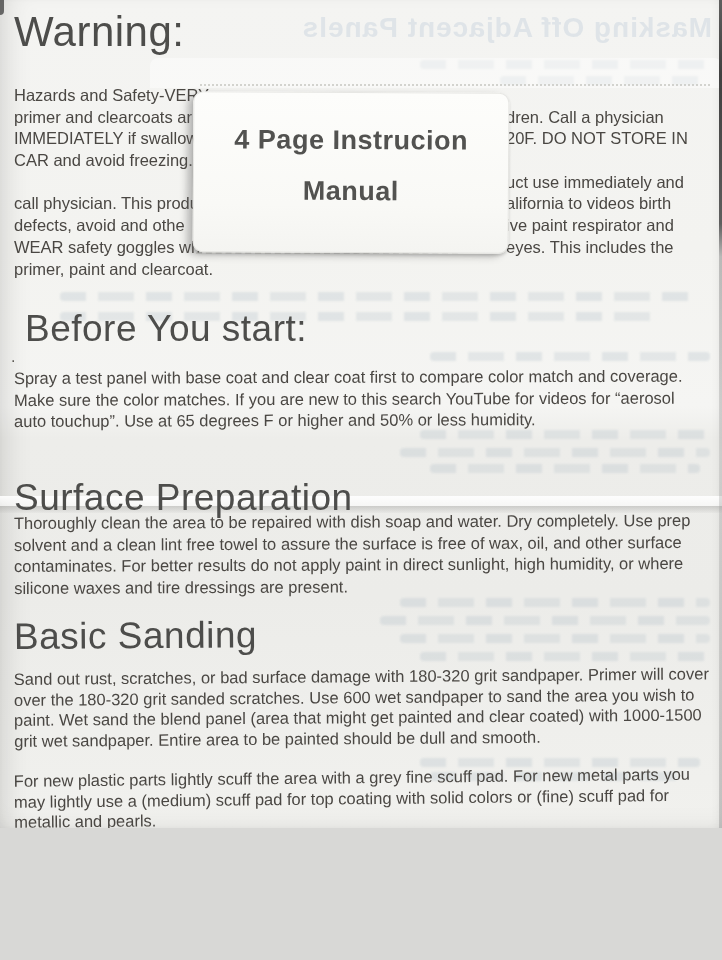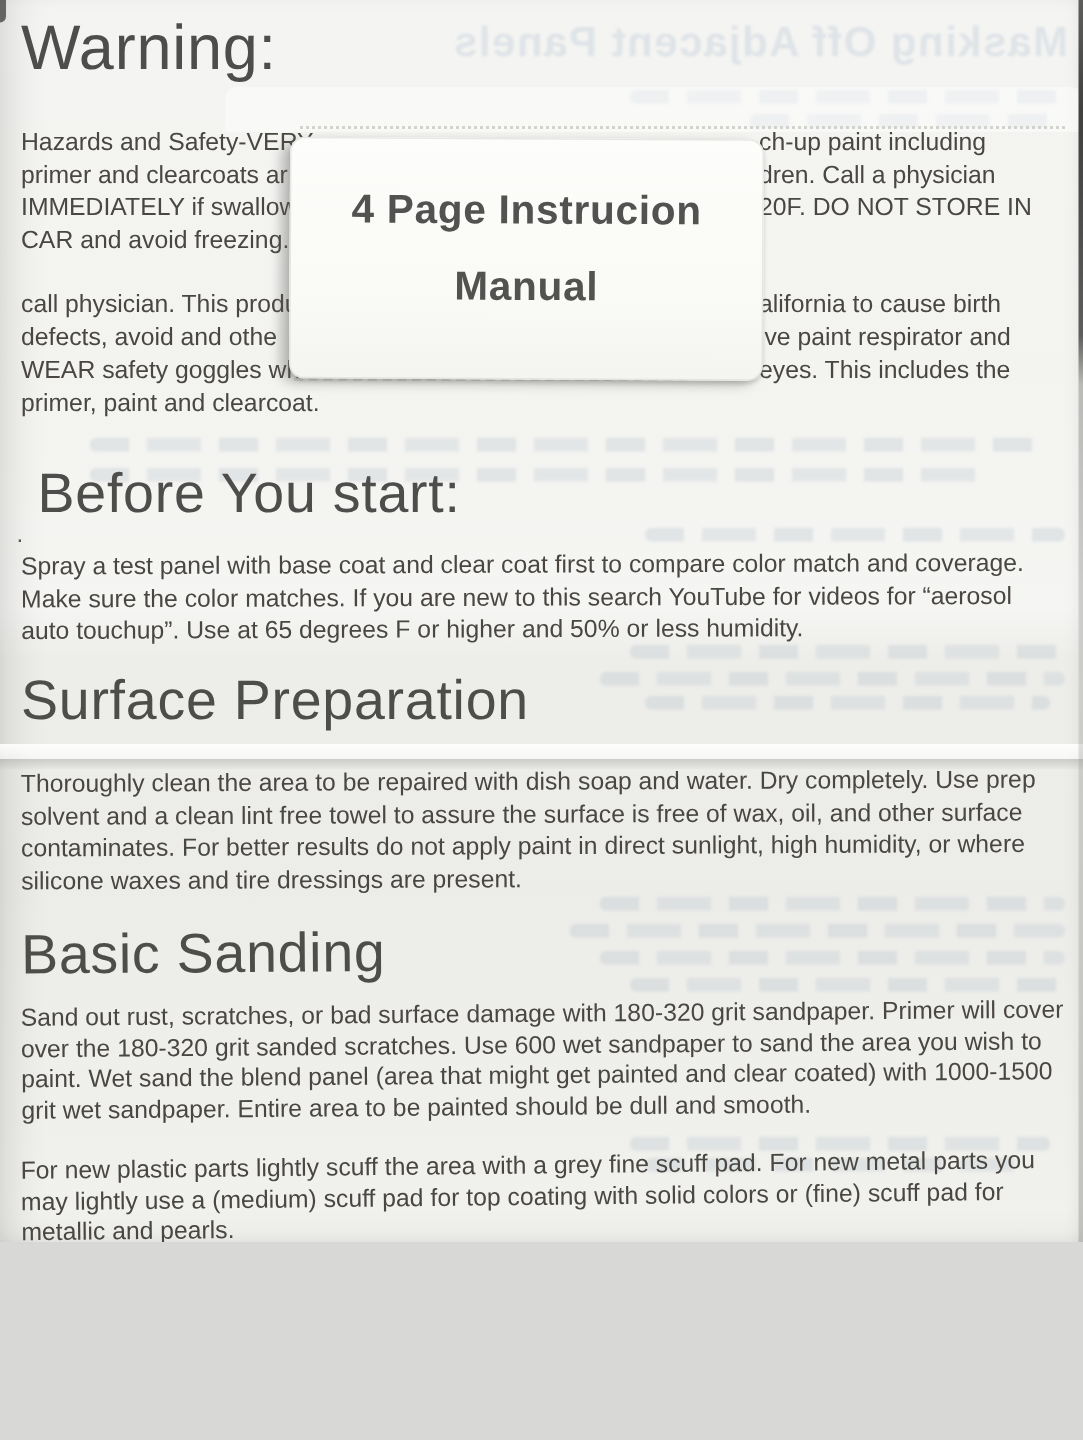--- a/index.html
+++ b/index.html
@@ -15,21 +15,21 @@
   .corner-notch{position:absolute;left:0;top:0;width:4px;height:15px;background:rgba(60,60,60,.75);border-bottom-right-radius:4px;}
   
   .sheet-lip{position:absolute;left:0;top:496px;width:722px;height:10px;background:linear-gradient(180deg,rgba(255,255,255,.9),rgba(255,255,255,.55));}
   .sheet-shadow{position:absolute;left:0;top:506px;width:722px;height:7px;background:linear-gradient(180deg,rgba(150,150,148,.38),rgba(150,150,148,.05));}
   .backing-band{position:absolute;left:150px;top:58px;width:572px;height:30px;background:rgba(255,255,255,.45);border-radius:8px 8px 0 0;}
 
   
   .h{position:absolute;color:#4d4d4b;letter-spacing:.5px;font-weight:400;white-space:nowrap;}
   #warning-h{left:14px;top:8px;font-size:42px;}
   #before-h{left:14px;top:308px;font-size:37px;margin-left:11px;}
-  #surface-h{left:14px;top:446px;font-size:37px;}
+  #surface-h{left:14px;top:477px;font-size:37px;}
   #sanding-h{left:14px;top:616px;font-size:37px;transform:rotate(-.4deg);transform-origin:left center;}
 
   
   .para{position:absolute;left:0;width:722px;color:#4a4743;font-size:16.5px;}
   .ln{position:relative;height:21.7px;white-space:nowrap;}
   .ln .l{position:absolute;left:14px;top:0;}
   .ln .r{position:absolute;left:506px;top:0;}
   .full{padding-left:14px;}
   #warning-p{top:86px;}
   #before-p{top:369px;transform:rotate(-.2deg);transform-origin:left center;}
@@ -82,38 +82,38 @@
   <div class="backing-band"></div>
   <div class="sheet-lip"></div>
   <div class="sheet-shadow"></div>
   <div class="edge-right"></div>
   <div class="corner-notch"></div>
 
   <div class="h" id="warning-h">Warning:</div>
   <div class="para" id="warning-p">
     <div class="ln">
       <span class="l">Hazards and Safety-VERY</span>
-      <span class="r">ch-up paint including</span>
     </div>
     <div class="ln">
       <span class="l">primer and clearcoats ar</span>
       <span class="r">dren. Call a physician</span>
     </div>
     <div class="ln">
       <span class="l">IMMEDIATELY if swallow</span>
       <span class="r">20F. DO NOT STORE IN</span>
     </div>
     <div class="ln">
       <span class="l">CAR and avoid freezing.</span>
     </div>
     <div class="ln">
+      <span class="r">uct use immediately and</span>
     </div>
     <div class="ln">
       <span class="l">call physician. This produ</span>
-      <span class="r">alifornia to cause birth</span>
+      <span class="r">alifornia to videos birth</span>
     </div>
     <div class="ln">
       <span class="l">defects, avoid and othe</span>
       <span class="r">ive paint respirator and</span>
     </div>
     <div class="ln">
       <span class="l">WEAR safety goggles wh</span>
       <span class="r">eyes. This includes the</span>
     </div>
     <div class="ln full">primer, paint and clearcoat.</div>

